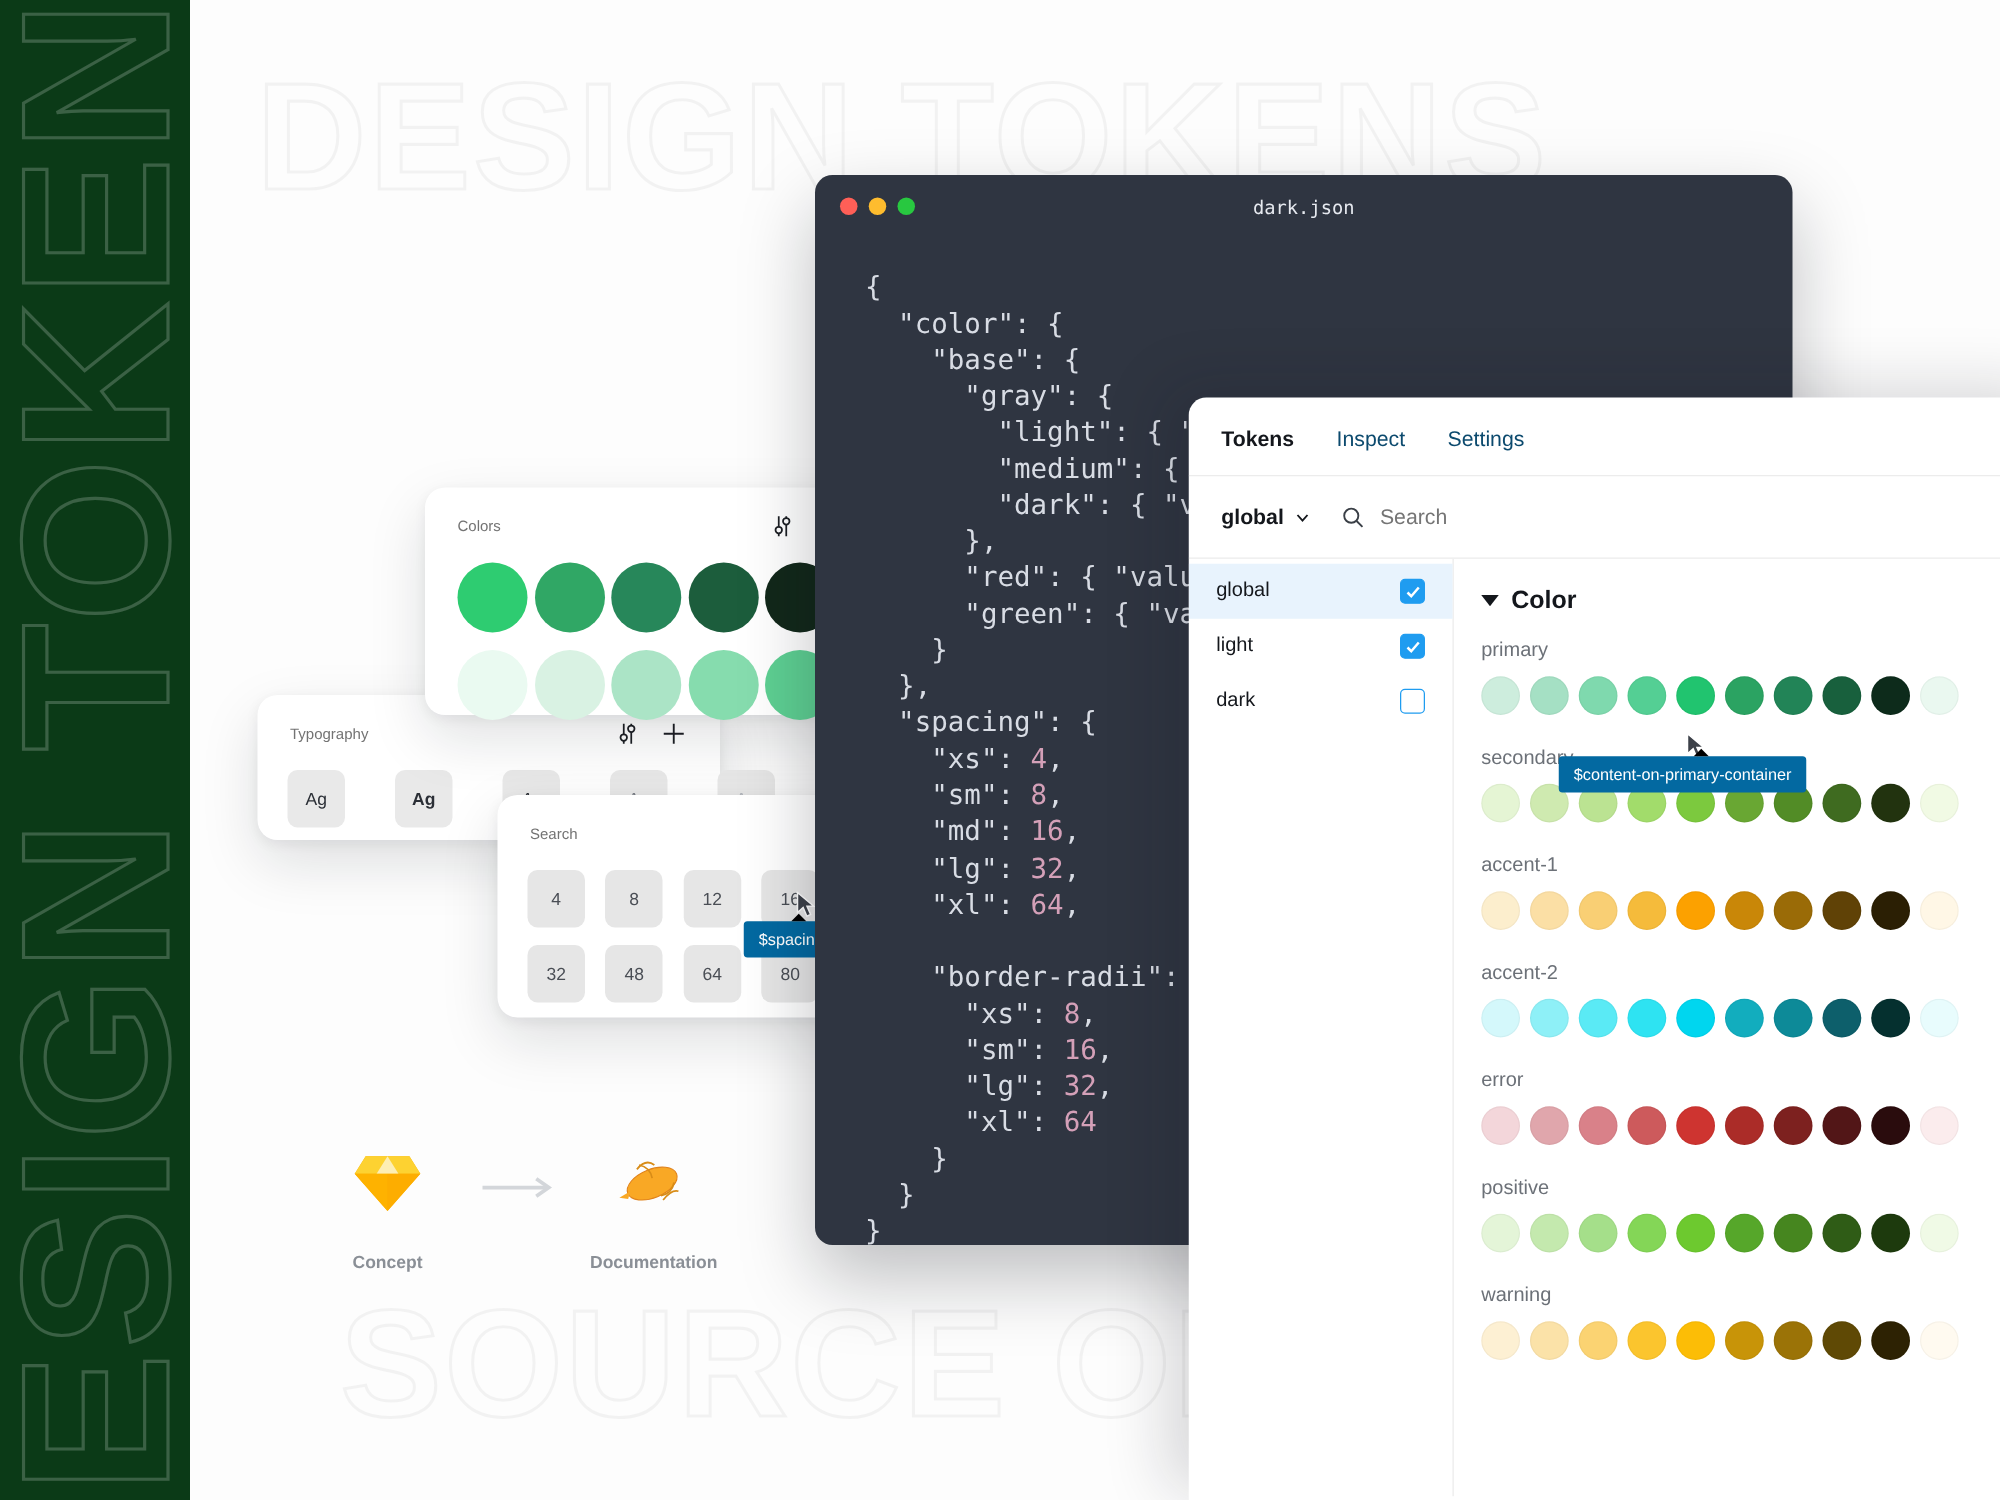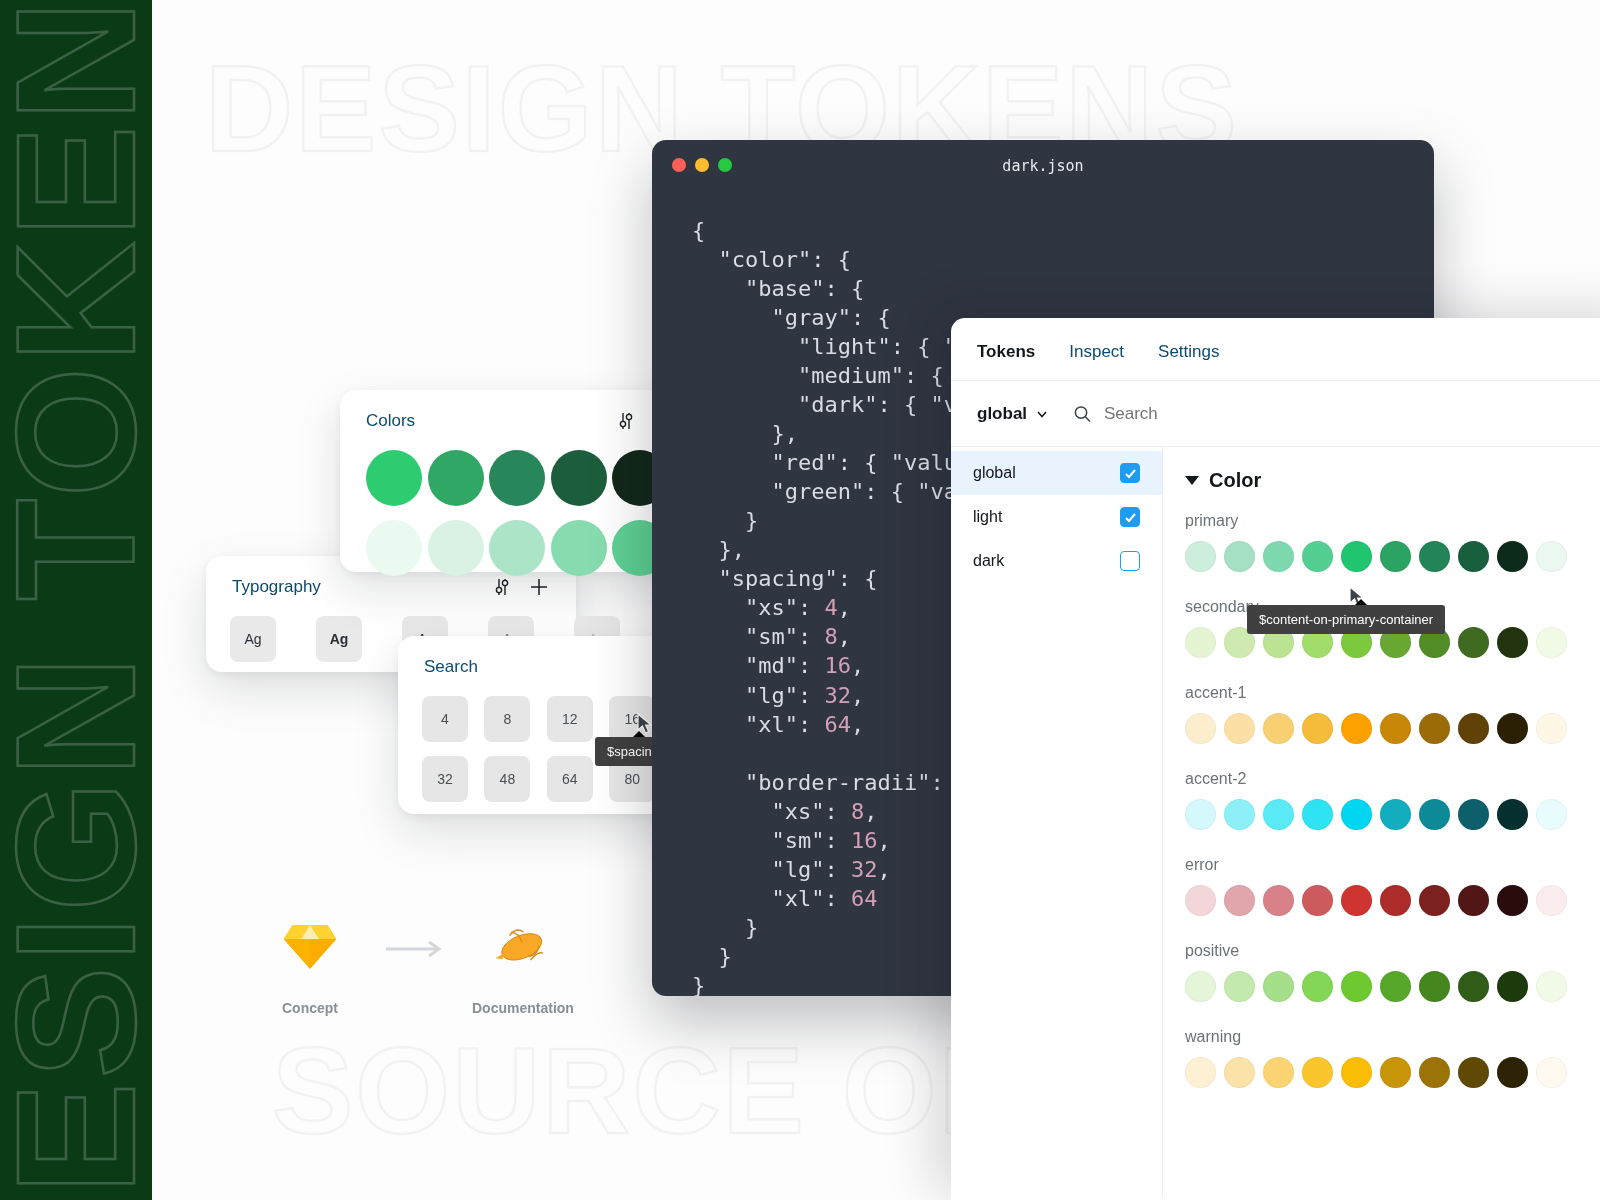--- a/index.html
+++ b/index.html
@@ -47,21 +47,21 @@
   .card {
     position:absolute;
     background:#ffffff;
     border-radius:16px;
     box-shadow: 0 18px 46px rgba(18,22,30,0.13), 0 3px 10px rgba(18,22,30,0.06);
   }
   .card-head {
     display:flex; align-items:center; justify-content:space-between;
     padding: 20px 26px 6px 26px;
   }
-  .card-title { font-size:17px; color:#0c4a6e; font-weight:400; }
+  .card-title { font-size:12px; color:#737373; font-weight:400; }
   .card-actions { display:flex; align-items:center; gap:16px; }
   .icn { display:inline-flex; align-items:center; justify-content:center; cursor:pointer; }
 
   
   #colors-card { left:340px; top:390px; width:360px; height:182px; }
   .swatch-grid { display:grid; grid-template-columns:repeat(5,1fr); row-gap:14px; padding: 12px 26px 0 26px; justify-items:start;}
   .swatch { width:56px; height:56px; border-radius:50%; }
 
   
   #typo-card { left:206px; top:556px; width:370px; height:116px; }
@@ -80,21 +80,21 @@
   #spacing-card { left:398px; top:636px; width:360px; height:178px; }
   .sp-grid { display:grid; grid-template-columns:repeat(5,1fr); row-gap:14px; padding:12px 24px 0 24px; justify-items:start; }
   .sp-chip {
     width:46px; height:46px; border-radius:8px; background:#e6e6e6;
     display:flex; align-items:center; justify-content:center;
     font-size:14px; color:#4a4e55;
   }
 
   
   .tooltip {
-    position:absolute; background:#404040; color:#fff;
+    position:absolute; background:#0369a1; color:#fff;
     font-size:13px; padding:7px 12px; border-radius:3px; white-space:nowrap;
   }
   .tooltip:after {
     content:""; position:absolute; top:-6px; left:38px;
     border-left:6px solid transparent; border-right:6px solid transparent;
     border-bottom:6px solid #000;
   }
   #tip-spacing { left:595px; top:737px; }
   #tip-token   { left:1247px; top:605px; }
   #tip-token:after { left:108px; }

